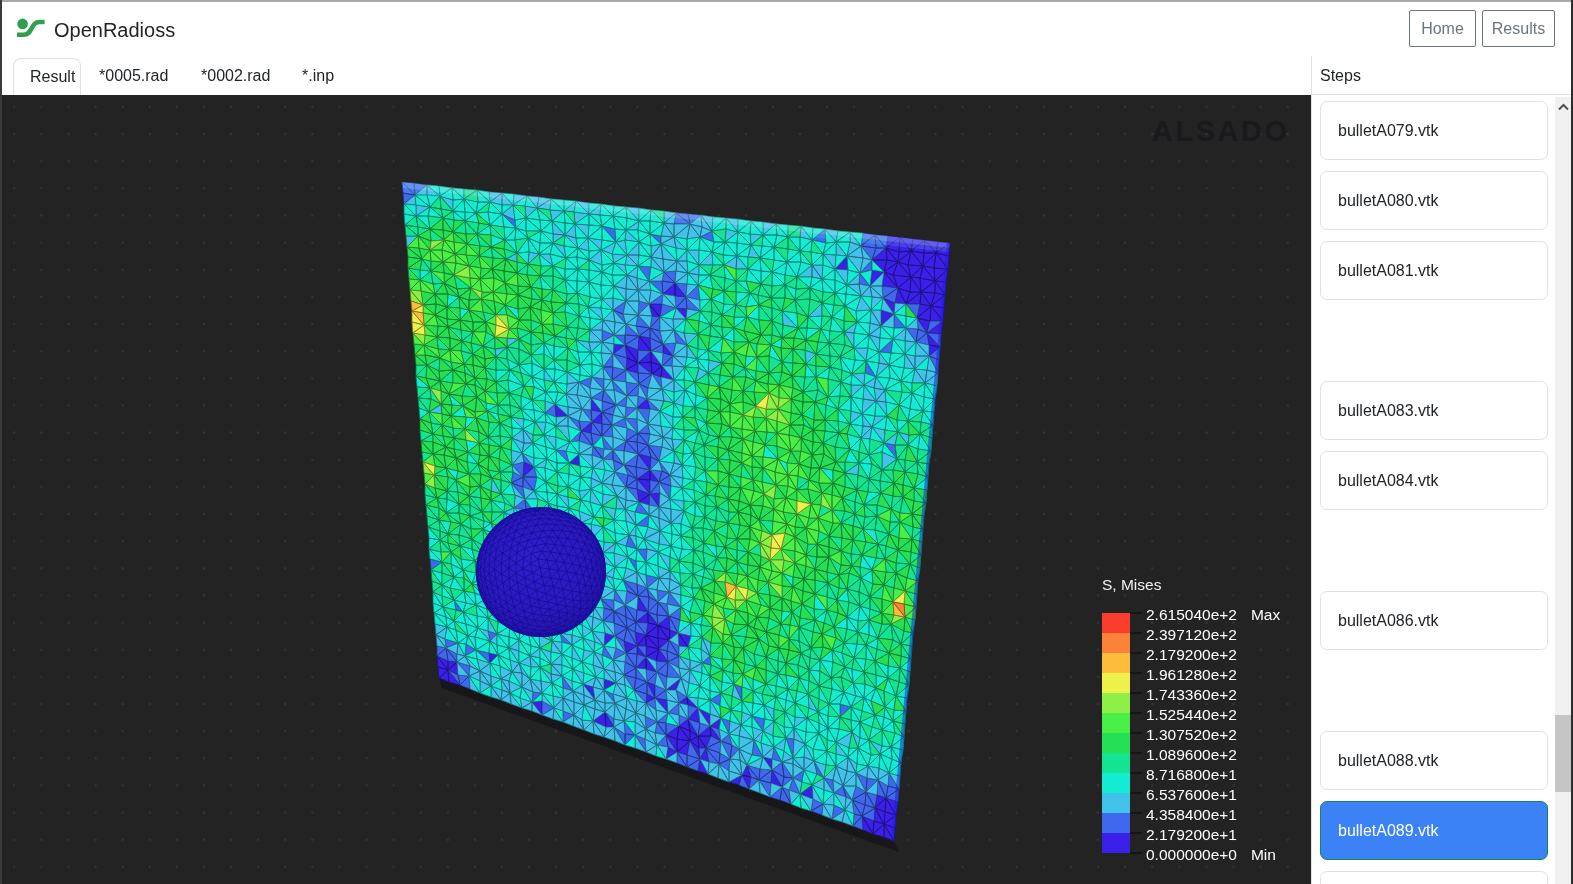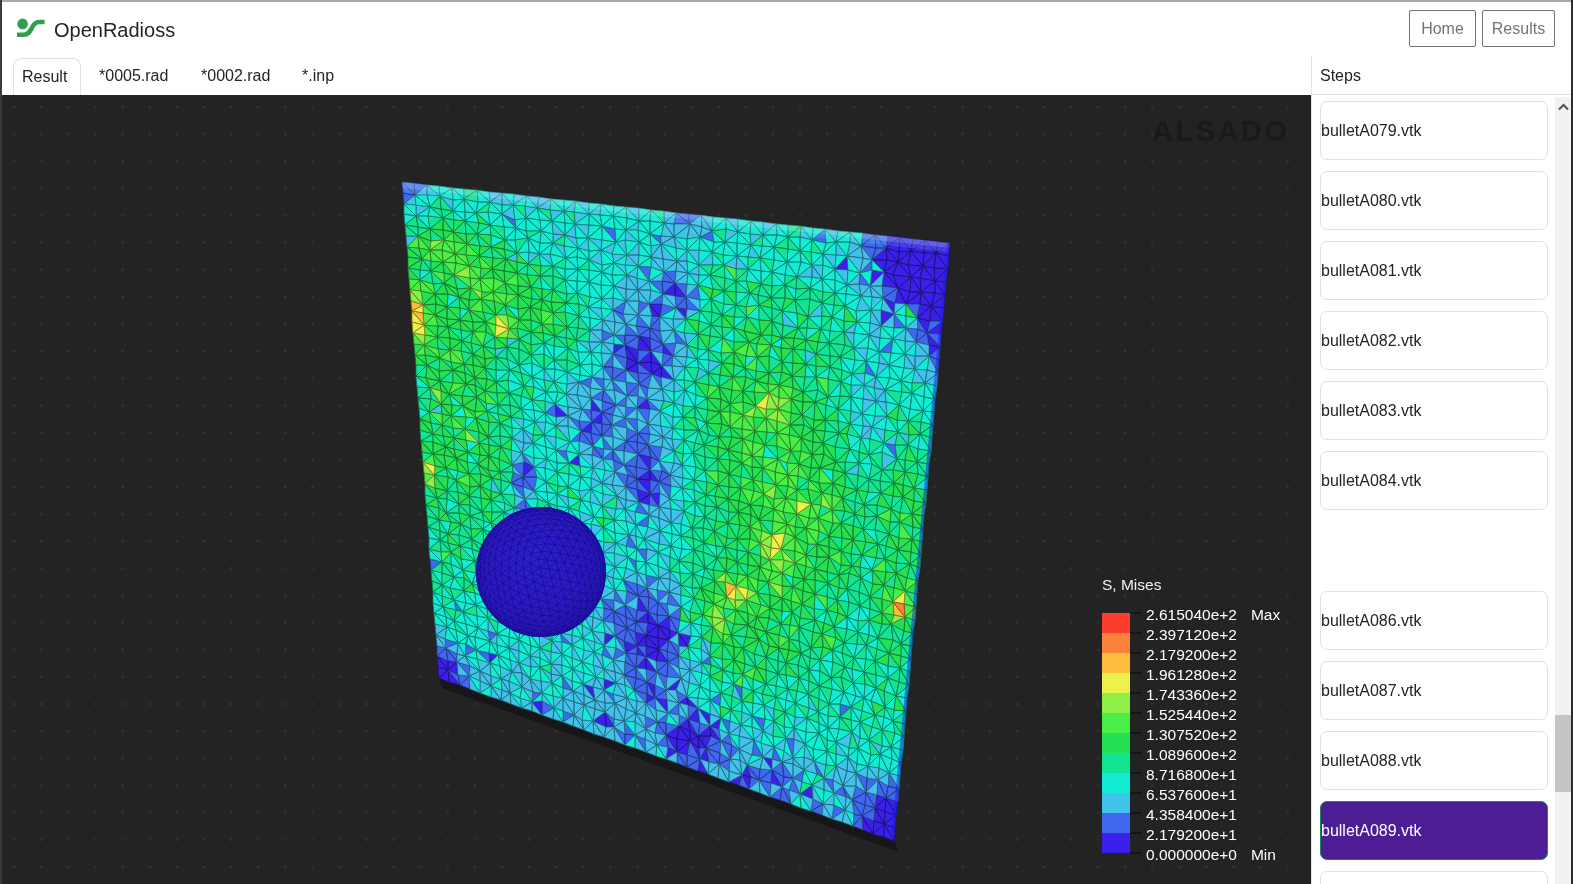--- a/index.html
+++ b/index.html
@@ -10,36 +10,36 @@
 border-bottom:1px solid #dee2e6}
 #logo{position:absolute;left:0px;top:13px}
 #brand{position:absolute;left:54px;top:19px;font-size:20px;color:#212529;letter-spacing:0px}
 .hbtn{position:absolute;top:10px;height:37px;border:1px solid #6c757d;border-radius:2px;
 color:#6c757d;font-size:16px;text-align:center;line-height:35px;background:#fff}
 #btn-home{left:1409px;width:67px}
 #btn-results{left:1482px;width:73px}
 #tabs{position:absolute;left:0;top:56px;width:1311px;height:39px;background:#fff}
 #tab-active{position:absolute;left:13px;top:2px;width:68px;height:37px;
 border:1px solid #dee2e6;border-bottom:none;border-radius:8px 8px 0 0;background:#fff;
-font-size:16px;color:#212529;text-align:left;padding-left:8px;line-height:36px}
+font-size:16px;color:#212529;text-align:left;padding-left:16px;line-height:36px}
 .tab{position:absolute;top:2px;height:37px;font-size:16px;color:#212529;line-height:36px}
 #viewport{position:absolute;left:0;top:95px;width:1311px;height:789px;background-color:#232323;
 background-image:radial-gradient(circle,#34353b 1.1px,rgba(52,53,59,0) 1.6px);
 background-size:27.1px 27.15px;background-position:0.75px 25.5px}
 #vpsvg{position:absolute;left:0;top:0}
 #watermark{position:absolute;left:1152px;top:20px;font-family:Liberation Sans, sans-serif;
 font-weight:bold;font-size:29px;letter-spacing:2.5px;color:#191a1d}
 #sidebar{position:absolute;left:1311px;top:56px;width:262px;height:828px;background:#fff;
 border-left:1px solid #dee2e6}
 #steps-hd{position:absolute;left:0;top:0;width:261px;height:39px;border-bottom:1px solid #dee2e6;
 font-size:16px;color:#212529;line-height:40px;padding-left:8px}
 #steps-list{position:absolute;left:0;top:41px;width:245px;height:787px;overflow:hidden}
 .sbtn{position:absolute;left:8px;width:228px;height:59px;border:1px solid #dee2e6;border-radius:7px;
-background:#fff;font-size:16px;color:#212529;line-height:57px;}
-.sbtn.green{background:#4c1d95;border-color:#198754;color:#fff}
+background:#fff;font-size:16px;color:#212529;line-height:57px;padding-left:17px}
+.sbtn.green{background:#3b82f6;border-color:#198754;color:#fff}
 #sbar{position:absolute;left:1555px;top:97px;width:17px;height:787px;background:#f1f1f1}
 #sthumb{position:absolute;left:0;top:618px;width:17px;height:77px;background:#c5c5c5}
 #sarrow{position:absolute;left:2px;top:5px}
 </style></head><body>
 <div id="header">
  <svg id="logo" width="48" height="30" viewBox="0 0 48 30">
   <circle cx="22.6" cy="10.9" r="5.3" fill="#2f9e4e"></circle>
   <path d="M17 21.8h6.5c4.9 0 6.4-3.3 8.1-6.4 1.7-3.2 3.2-6.4 8.1-6.4h4.9" fill="none" stroke="#2f9e4e" stroke-width="4.6"></path>
  </svg>
  <span id="brand">OpenRadioss</span>
@@ -120,25 +120,23 @@
       <line x1="1130" y1="758" x2="1142" y2="758" stroke="#121212" stroke-width="1.4"></line>
       <text x="1146" y="765.0" font-size="15.5" fill="#ffffff">0.000000e+0<tspan dx="14">Min</tspan></text>
  </svg>
 </div>
 <div id="sidebar">
  <div id="steps-hd">Steps</div>
  <div id="steps-list">
 <div class="sbtn" style="top:4px">bulletA079.vtk</div>
       <div class="sbtn" style="top:74px">bulletA080.vtk</div>
       <div class="sbtn" style="top:144px">bulletA081.vtk</div>
-      <div class="sbtn" style="top:214px">bulletA082.vtk</div>
       <div class="sbtn" style="top:284px">bulletA083.vtk</div>
       <div class="sbtn" style="top:354px">bulletA084.vtk</div>
       <div class="sbtn" style="top:494px">bulletA086.vtk</div>
-      <div class="sbtn" style="top:564px">bulletA087.vtk</div>
       <div class="sbtn" style="top:634px">bulletA088.vtk</div>
       <div class="sbtn green" style="top:704px">bulletA089.vtk</div>
       <div class="sbtn" style="top:774px">bulletA090.vtk</div>
  </div>
 </div>
 <div id="sbar">
  <div id="sthumb"></div>
  <svg id="sarrow" width="13" height="10" viewBox="0 0 13 10">
   <path d="M2 7.5L6.5 3 11 7.5" fill="none" stroke="#505050" stroke-width="2"></path>
  </svg>

